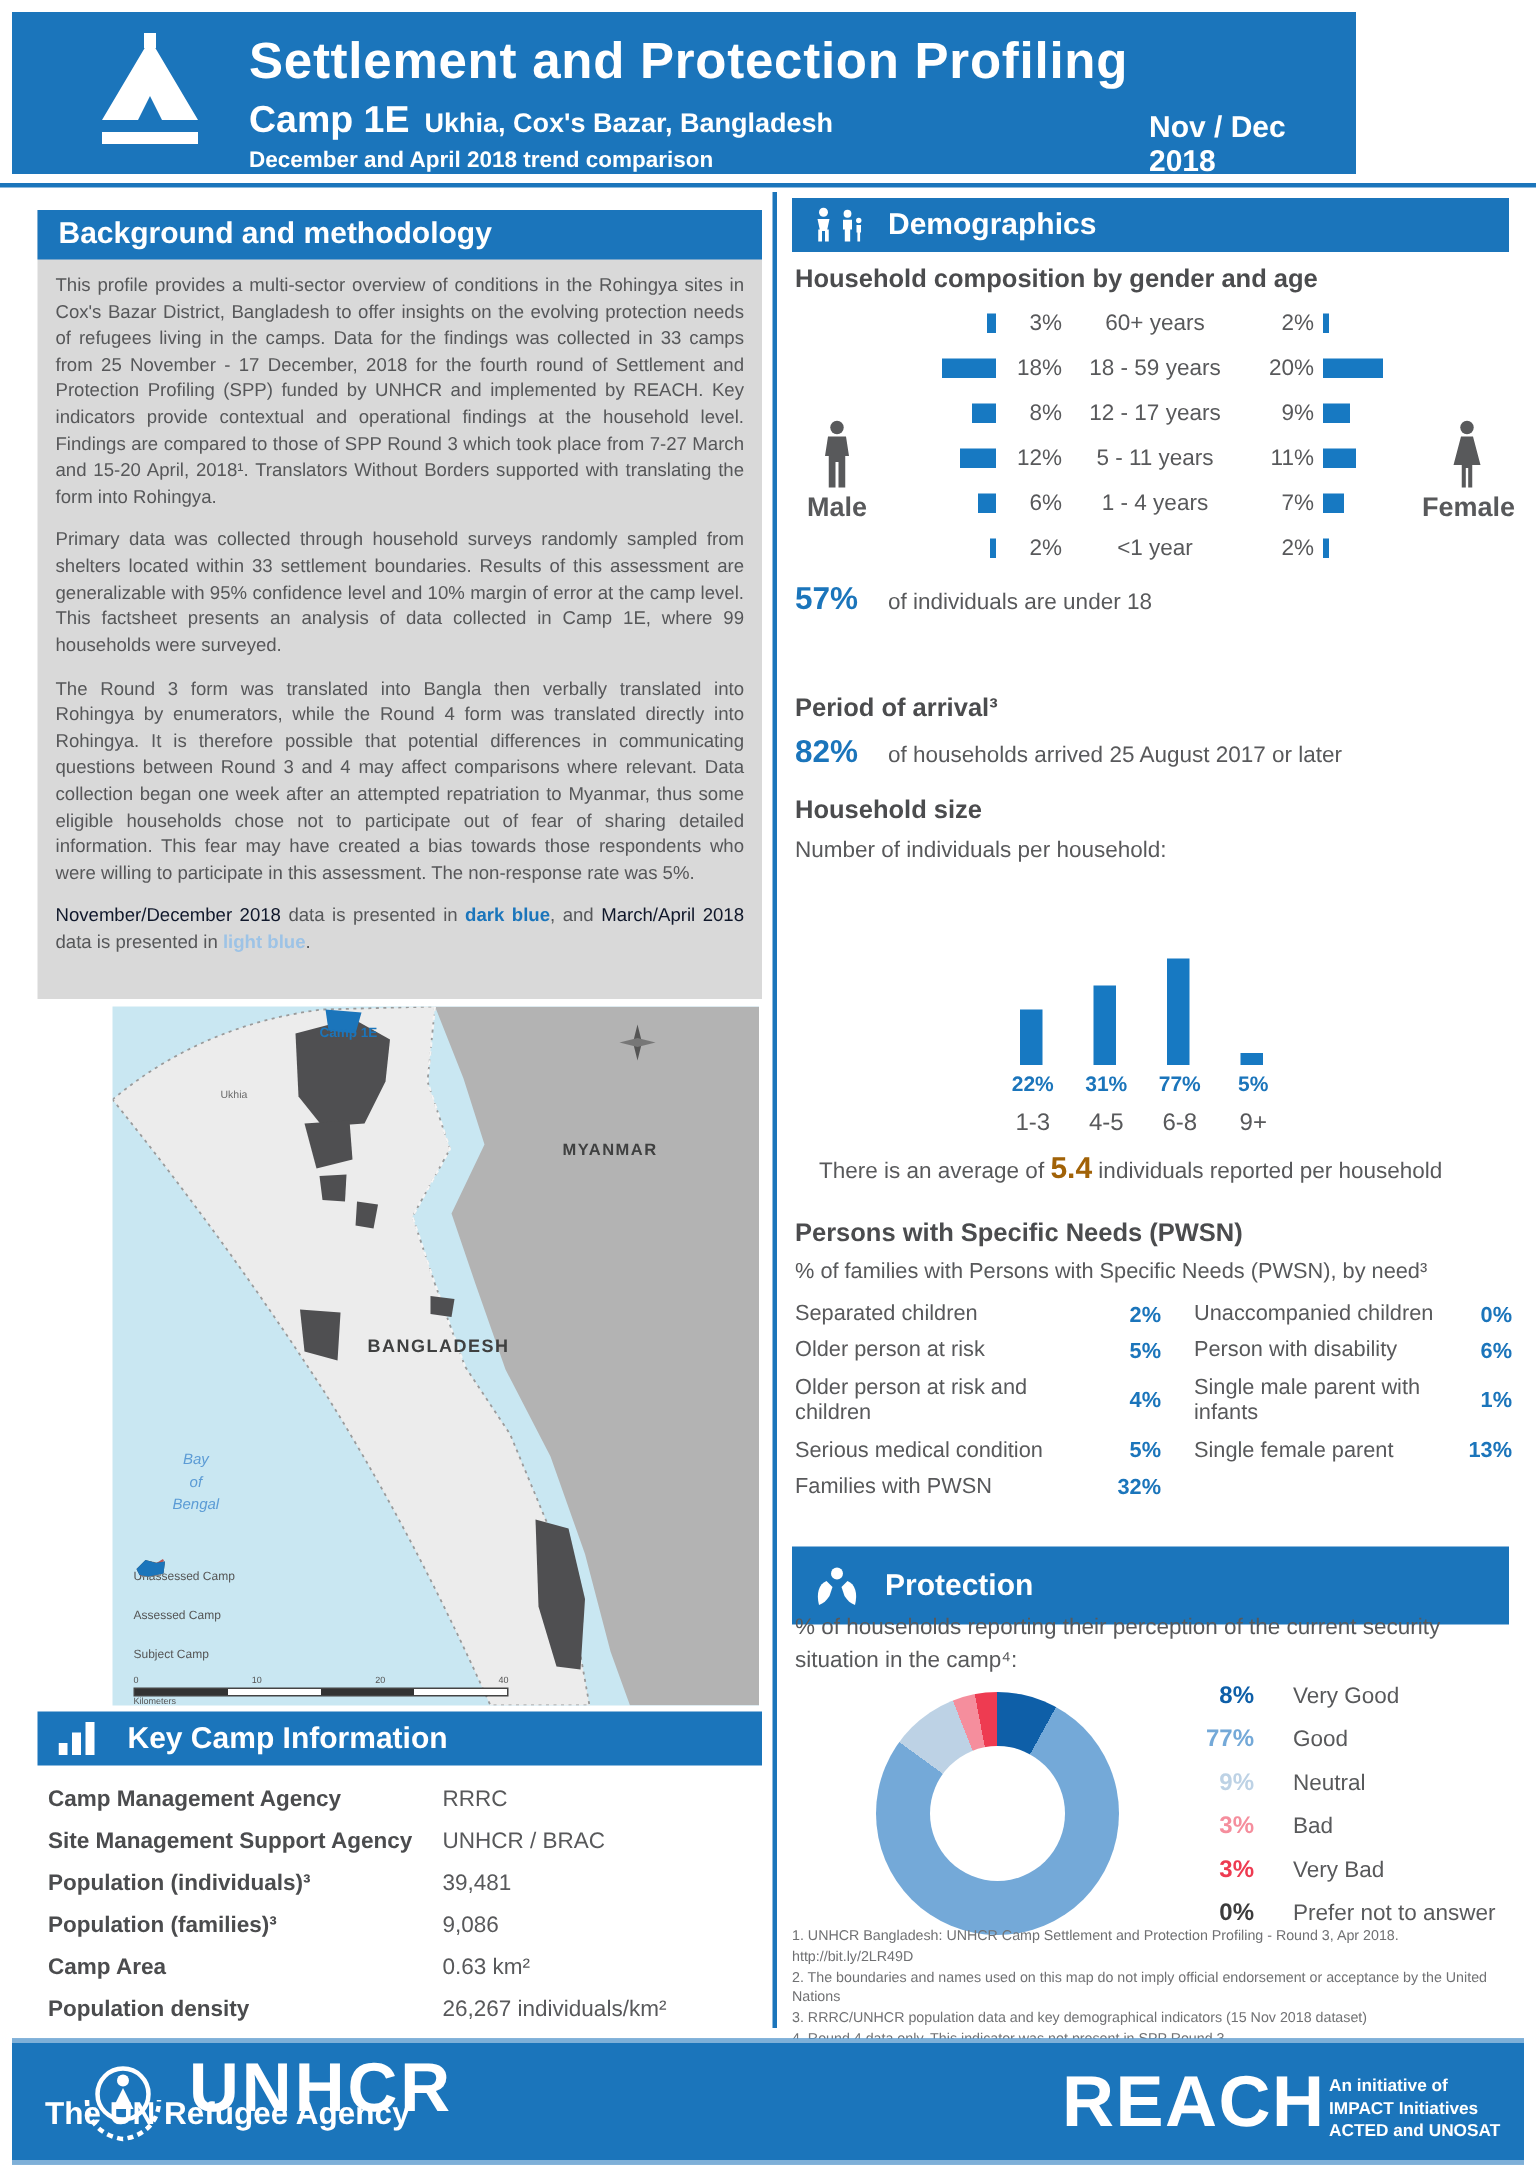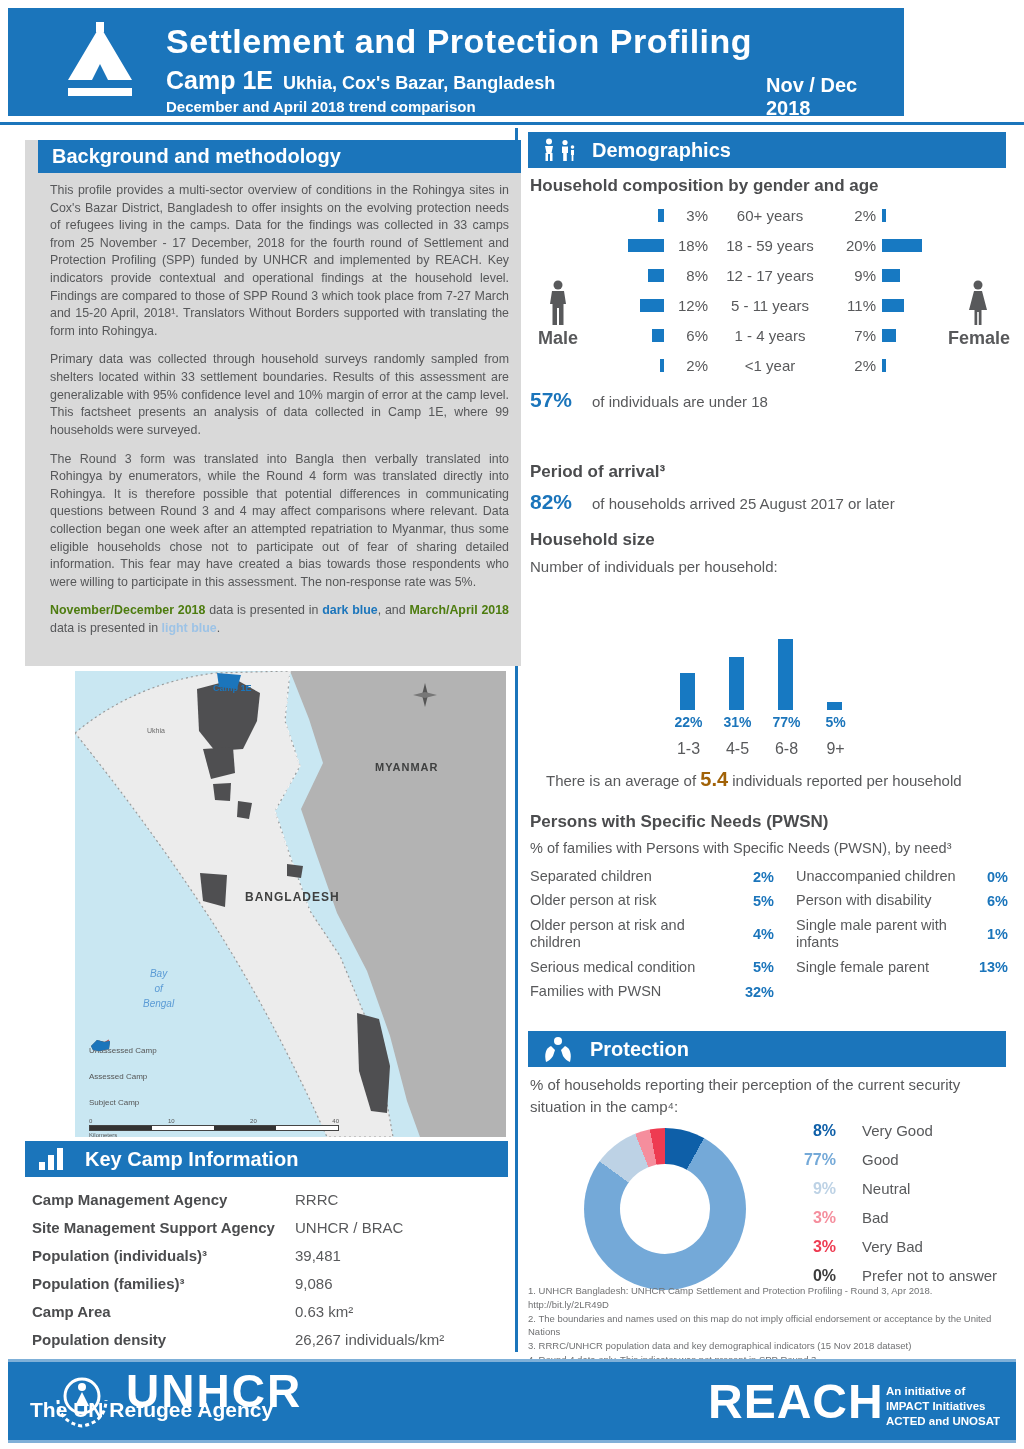--- a/index.html
+++ b/index.html
@@ -16,37 +16,37 @@
   .banner .trend{position:absolute;left:158px;top:90px;color:#fff;font-size:15px;font-weight:bold;}
   .banner .date{position:absolute;left:758px;top:66px;color:#fff;font-size:20px;font-weight:bold;}
   .hrule{position:absolute;left:0;top:122px;width:1024px;height:3px;background:#1b75bb;}
   .vdivider{position:absolute;left:515px;top:128px;width:3px;height:1224px;background:#1b75bb;}
 
   
   .section-bar{background:#1b75bb;color:#fff;font-weight:bold;font-size:20px;display:flex;align-items:center;padding:0 14px;box-sizing:border-box;}
   .section-bar .sb-icon{margin-right:16px;display:flex;align-items:center;}
 
   
-  .bg-box{position:absolute;left:25px;top:140px;width:483px;height:526px;background:#d9d9d9;padding-left:13px;}
+  .bg-box{position:absolute;left:25px;top:140px;width:483px;height:526px;background:#d9d9d9;}
   .bg-box .section-bar{height:33px;}
   .bg-text{padding:9px 12px 0 12px;font-size:12.4px;line-height:1.42;color:#565759;text-align:justify;}
   .bg-text p{margin:0 0 11px 0;}
-  .b-dark{font-weight:bold;color:#4d7c0f;}
+  .b-dark{font-weight:normal;color:#0f172a;}
   .c-darkblue{font-weight:bold;color:#1b75bb;}
   .c-lightblue{font-weight:bold;color:#9dc3e6;}
 
   
   .map{position:absolute;left:75px;top:671px;width:431px;height:466px;background:#c9e7f2;overflow:hidden;}
   .map svg{position:absolute;left:0;top:0;}
   .map-label{position:absolute;color:#3f4040;font-weight:bold;}
   .map-label.myanmar{left:300px;top:90px;font-size:11px;letter-spacing:1px;}
   .map-label.bangladesh{left:170px;top:219px;font-size:12px;letter-spacing:1px;}
   .map-label.ukhia{left:72px;top:56px;font-size:7px;color:#6a6a6a;font-weight:normal;}
   .map-label.camp1e{left:138px;top:12px;font-size:9px;color:#1b75bb;}
-  .bay{position:absolute;left:68px;top:295px;color:#5b9bd5;font-style:italic;font-size:10px;text-align:center;line-height:1.5;}
+  .bay{position:absolute;left:40px;top:295px;color:#5b9bd5;font-style:italic;font-size:10px;text-align:center;line-height:1.5;}
   .map-legend{position:absolute;left:14px;top:366px;}
   .map-legend .li{display:flex;align-items:center;height:26px;}
   .map-legend .li .sw{width:24px;height:16px;margin-right:8px;}
   .map-legend .li span{font-size:8px;color:#555;}
   .scalebar{position:absolute;left:14px;top:447px;width:250px;}
   .scalebar .ticks{display:flex;justify-content:space-between;font-size:6px;color:#555;margin-bottom:1px;}
   .scalebar .bar{display:flex;height:4px;border:1px solid #444;}
   .scalebar .bar div{flex:1;}
   .scalebar .unit{font-size:6px;color:#555;margin-top:1px;}
 
@@ -86,21 +86,21 @@
   .hh-cat{top:740px;color:#58595b;font-size:16px;}
   .avg-line{position:absolute;left:546px;top:768px;font-size:15px;color:#58595b;}
   .avg-line .big{font-size:20px;font-weight:bold;color:#a16207;}
 
   .pwsn-title{left:530px;top:812px;}
   .pwsn-sub{left:530px;top:840px;font-size:14.5px;}
   .pwsn-grid{position:absolute;left:530px;top:868px;width:478px;display:grid;grid-template-columns:202px 42px 22px 168px 1fr;row-gap:7px;align-items:center;}
   .pwsn-grid .lab{font-size:14.5px;color:#58595b;line-height:1.2;}
   .pwsn-grid .val{font-size:14.5px;font-weight:bold;color:#1b75bb;text-align:right;}
 
-  .prot-bar{position:absolute;left:528px;top:1031px;width:478px;height:36px;}
+  .prot-bar{position:absolute;left:528px;top:1031px;width:478px;height:52px;}
   .prot-sub{position:absolute;left:530px;top:1074px;width:460px;font-size:15px;color:#58595b;line-height:1.45;}
   .donut{position:absolute;left:584px;top:1128px;width:162px;height:162px;border-radius:50%;}
   .donut::after{content:"";position:absolute;left:36px;top:36px;width:90px;height:90px;border-radius:50%;background:#fff;}
   .prot-legend{position:absolute;left:778px;top:1116px;width:228px;}
   .pl-row{display:flex;height:29px;align-items:center;}
   .pl-row .v{width:58px;text-align:right;font-weight:bold;font-size:16px;}
   .pl-row .l{margin-left:26px;font-size:15px;color:#58595b;}
   .footnotes{position:absolute;left:528px;top:1284px;width:482px;font-size:9.5px;color:#707173;line-height:1.45;}
   .footnotes div{margin:0;}
 

